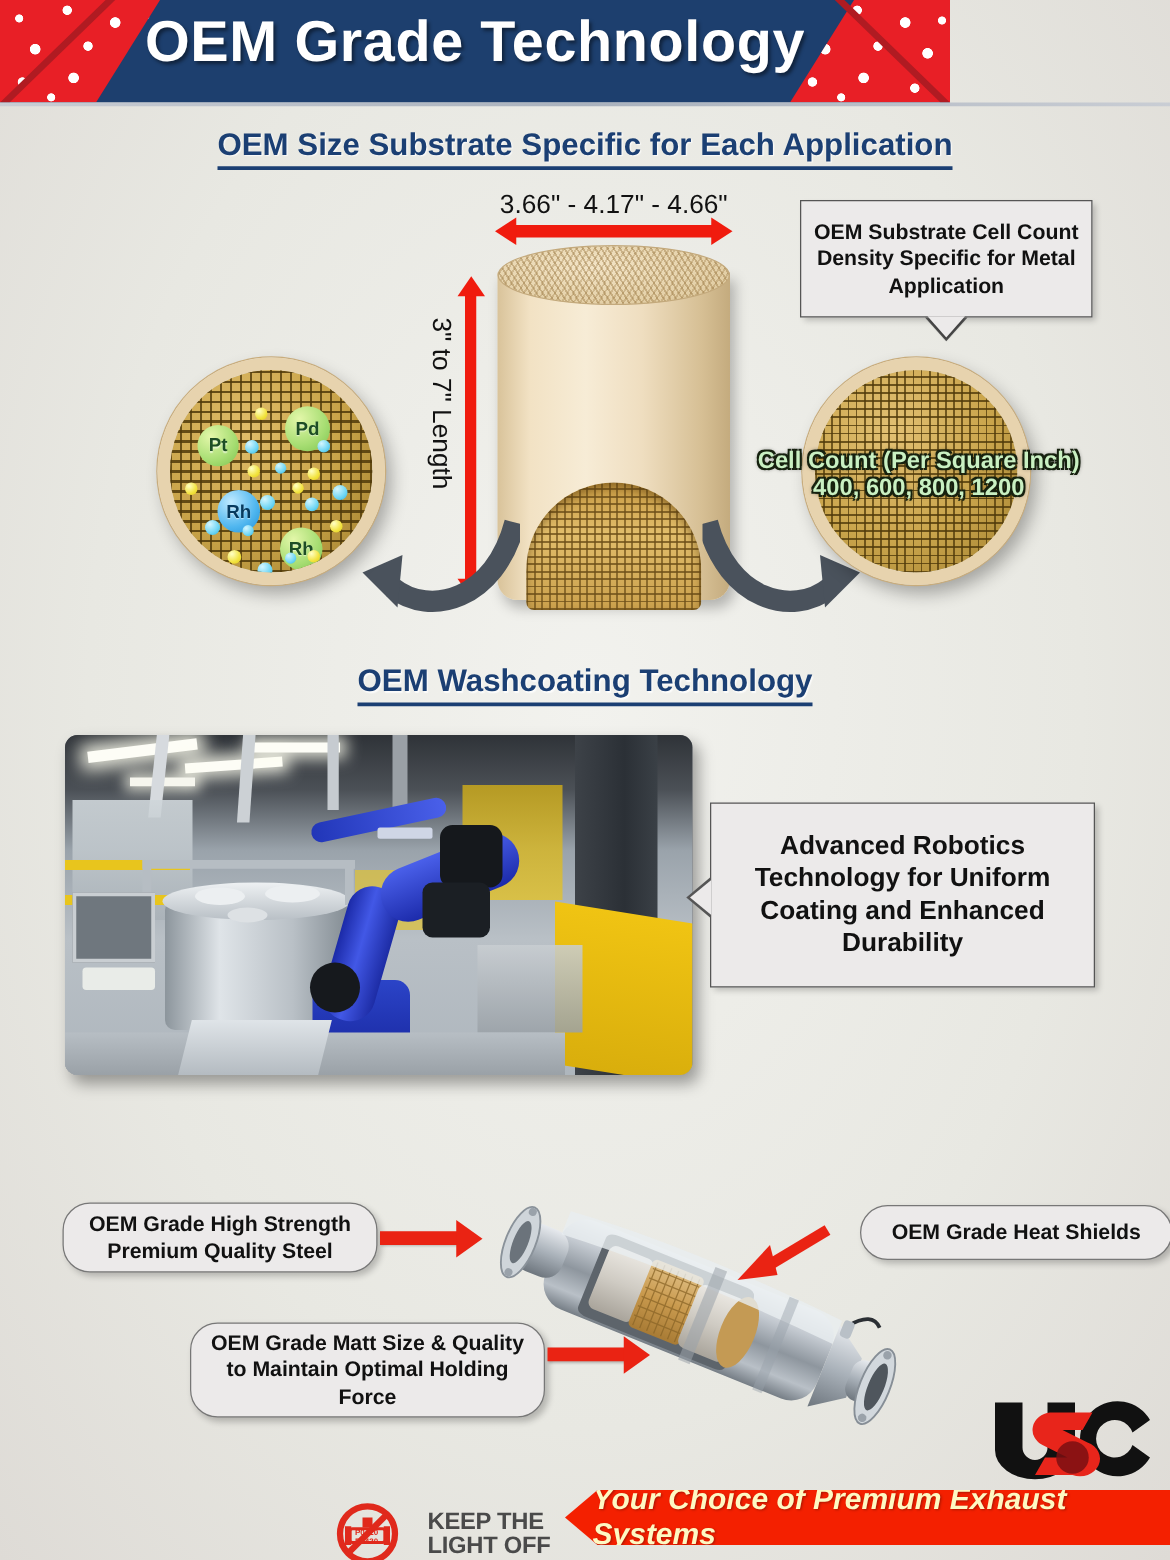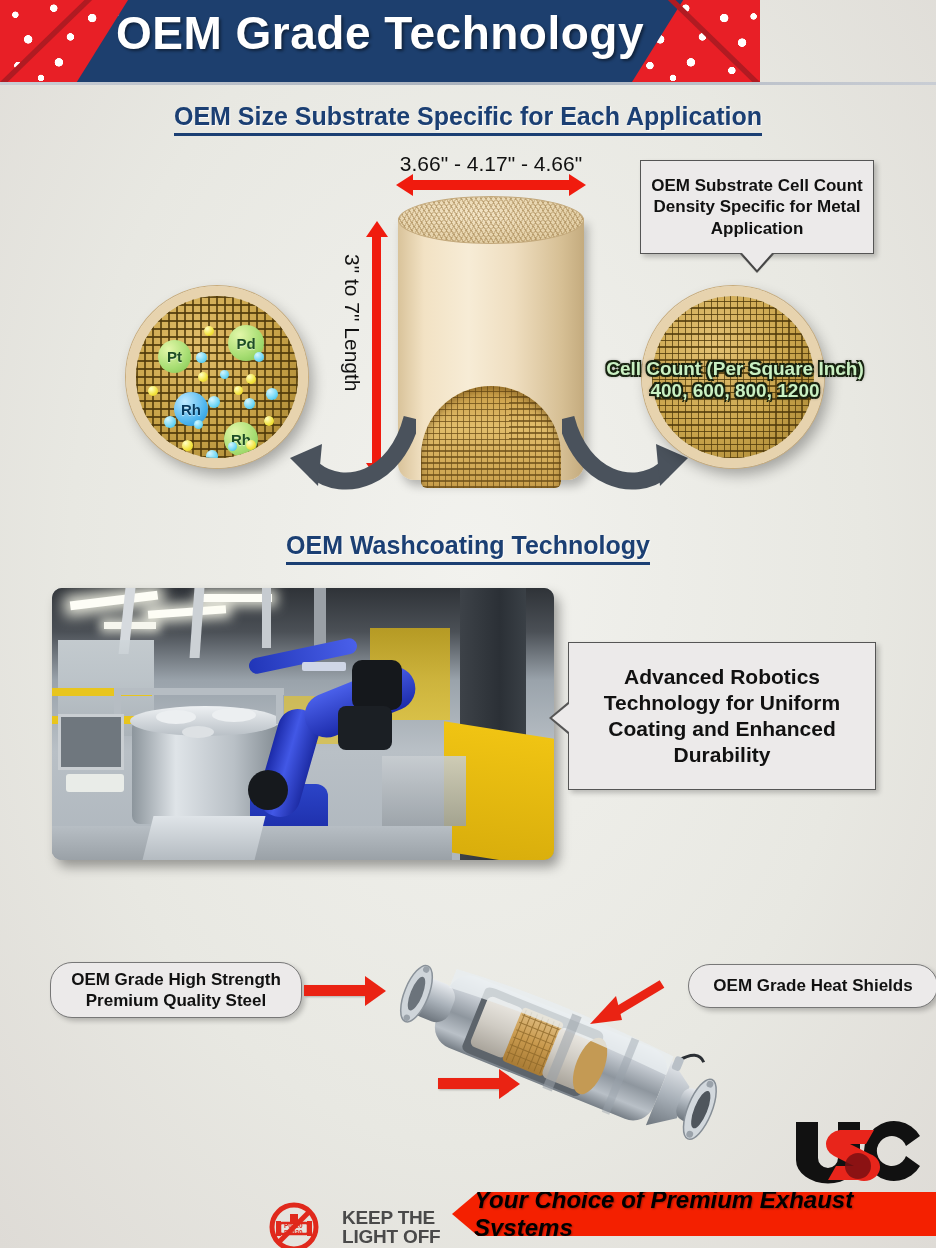--- a/index.html
+++ b/index.html
@@ -245,21 +245,21 @@
   }
   .no-sym{ position:relative; width:52px; height:52px; flex:0 0 52px; }
   .kl-text{ color:#4a4a4a; font-weight:bold; font-size:19px; line-height:1.02; letter-spacing:-.2px;}
   .tagline{
     position:absolute; left:452px; top:14px; width:484px; height:44px;
     background:#f42000;
     clip-path: polygon(26px 0, 100% 0, 100% 100%, 26px 100%, 0 50%);
     display:flex; align-items:center; justify-content:center;
   }
   .tagline span{
-    color:#000000; font-style:italic; font-weight:bold; font-size:24px;
+    color:#fef9c3; font-style:italic; font-weight:bold; font-size:24px;
     padding-left:22px; text-shadow:1px 1px 2px rgba(0,0,0,.3);
   }
   .usc-logo{ position:absolute; left:792px; top:1118px; width:132px; height:66px; }
 </style>
 </head>
 <body>
 
 <div class="page">
 
   <div class="header">
@@ -473,20 +473,23 @@
   <div class="arrow-red" style="left:304px; top:985px; width:62px;"></div>
 
   <div class="callout round" style="left:688px; top:964px; width:250px; height:44px; font-size:17px;">
     <div>OEM Grade Heat Shields</div>
   </div>
   <svg style="position:absolute; left:586px; top:980px; width:80px; height:46px;" viewBox="0 0 80 46">
     <line x1="76" y1="4" x2="26" y2="34" stroke="#ea2313" stroke-width="9"></line>
     <polygon points="4,44 30,16 36,40" fill="#ea2313"></polygon>
   </svg>
 
+  <div class="callout round" style="left:152px; top:1058px; width:284px; height:76px; font-size:17px; padding:0 10px;">
+    <div>OEM Grade Matt Size &amp; Quality to Maintain Optimal Holding Force</div>
+  </div>
   <div class="arrow-red" style="left:438px; top:1078px; width:62px;"></div>
 
   <svg class="usc-logo" viewBox="0 0 132 66">
     <path d="M4 4 h22 v36 a10 10 0 0 0 20 0 V4 h22 v38 a30 22 0 0 1 -64 0 Z" fill="#111"></path>
     <path d="M128 18 a30 30 0 1 0 0 30 l-14 -10 a15 15 0 1 1 0 -10 Z" fill="#111"></path>
     <path d="M48 12 h34 l-8 14 h-16 l20 10 a16 14 0 0 1 -12 26 h-30 l8 -14 h18 l-20 -10 a16 14 0 0 1 6 -26 Z" fill="#e8251b"></path>
     <circle cx="66" cy="48" r="13" fill="#7a0f12" opacity=".85"></circle>
     <text x="0" y="0" font-size="0">U</text>
   </svg>
 

